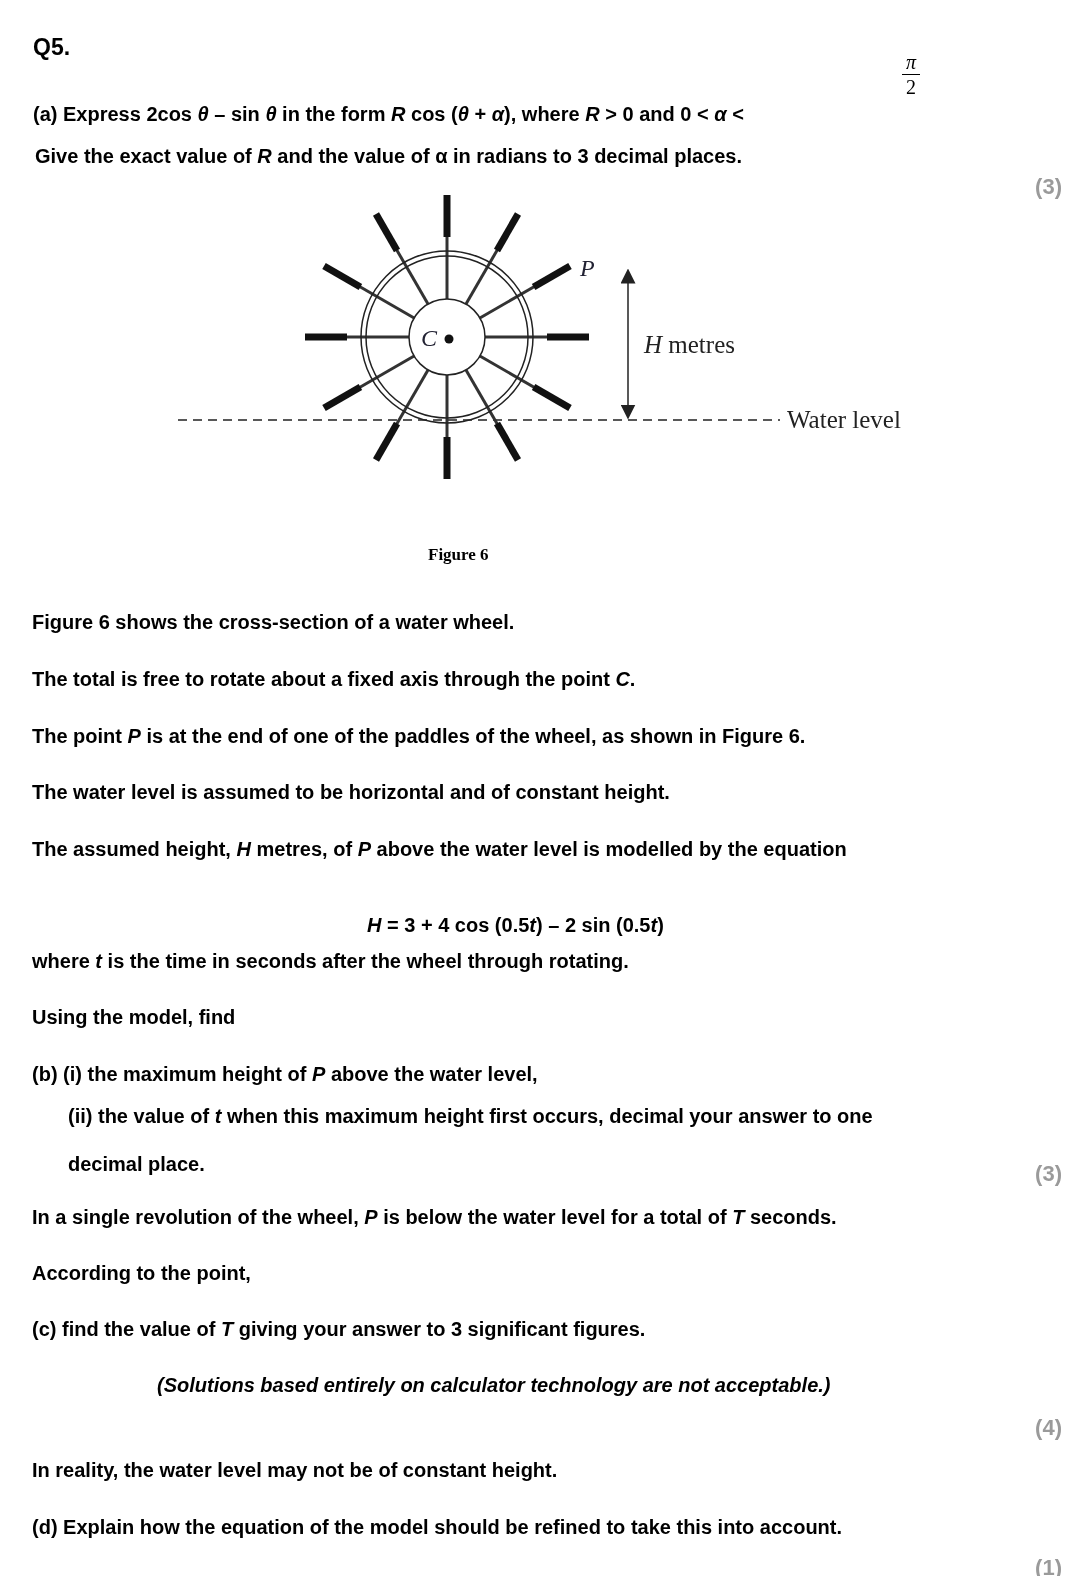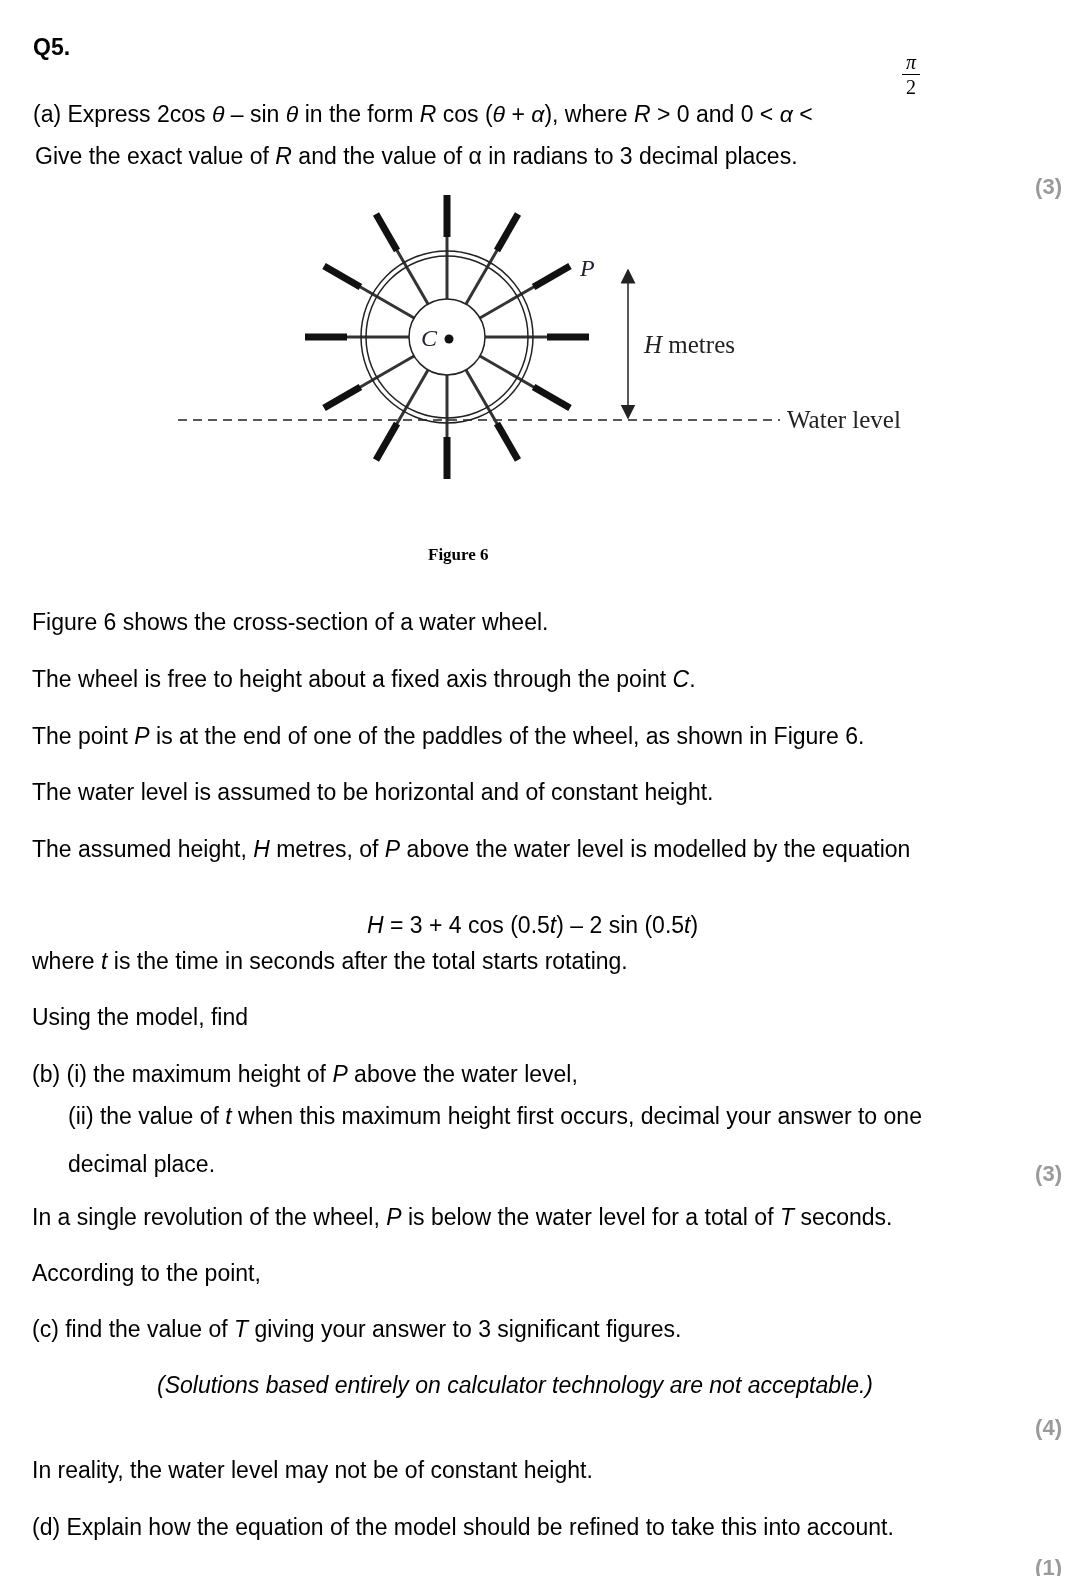--- a/index.html
+++ b/index.html
@@ -1,21 +1,21 @@
 <!DOCTYPE html>
 <html><head>
 <meta charset="utf-8">
 <style>
   html, body { margin: 0; padding: 0; background: #ffffff; }
   body {
     width: 1082px; height: 1576px; position: relative; overflow: hidden;
     font-family: "Liberation Sans", sans-serif; color: #000;
   }
   .abs { position: absolute; white-space: nowrap; margin-top: 19px; }
-  .txt { font-size: 23px; line-height: 27px; }
+  .txt { font-size: 20px; line-height: 27px; font-weight: bold; }
   .q-title { font-weight: bold; font-size: 23px; left: 33px; top: 15px; }
   .marks { font-weight: bold; font-size: 22px; color: #9a9a9a; right: 20px; }
   i { font-style: italic; }
   .frac { position: absolute; left: 902px; top: 52px; width: 18px; text-align: center;
           font-family: "Liberation Serif", serif; font-size: 20px; line-height: 20px; }
   .frac .num { display: block; font-style: italic; }
   .frac .bar { display: block; height: 1px; background: #000; margin: 2px 0 2px 0; }
   .frac .den { display: block; }
   svg text { font-family: "Liberation Serif", serif; }
   .fig-caption { font-family: "Liberation Serif", serif; font-weight: bold; font-size: 17px; left: 428px; top: 526px; }
@@ -83,34 +83,34 @@
   <text x="580" y="276" font-size="24" font-style="italic" fill="#223">P</text>
 
   <line x1="628" y1="276" x2="628" y2="412" stroke="#222" stroke-width="1.5" marker-start="url(#arrowhead)" marker-end="url(#arrowhead)"></line>
   <text x="644" y="353" font-size="25" fill="#222"><tspan font-style="italic">H</tspan><tspan> metres</tspan></text>
   <text x="787" y="428" font-size="25" fill="#222">Water level</text>
 </svg>
 <div class="abs fig-caption">Figure 6</div>
 
 <div class="abs txt" style="left:32px; top:590px;">Figure 6 shows the cross-section of a water wheel.</div>
 <div class="abs txt" style="left:32px; top:647px;">
-  <span>The wheel is free to height about a fixed axis through the point </span><i>C</i><span>.</span>
+  <span>The total is free to rotate about a fixed axis through the point </span><i>C</i><span>.</span>
 </div>
 <div class="abs txt" style="left:32px; top:704px;">
   <span>The point </span><i>P</i><span> is at the end of one of the paddles of the wheel, as shown in Figure 6.</span>
 </div>
 <div class="abs txt" style="left:32px; top:760px;">The water level is assumed to be horizontal and of constant height.</div>
 <div class="abs txt" style="left:32px; top:817px;">
   <span>The assumed height, </span><i>H</i><span> metres, of </span><i>P</i><span> above the water level is modelled by the equation</span>
 </div>
 <div class="abs txt" style="left:367px; top:893px;">
   <i>H</i><span> = 3 + 4 cos (0.5</span><i>t</i><span>) – 2 sin (0.5</span><i>t</i><span>)</span>
 </div>
 <div class="abs txt" style="left:32px; top:929px;">
-  <span>where </span><i>t</i><span> is the time in seconds after the total starts rotating.</span>
+  <span>where </span><i>t</i><span> is the time in seconds after the wheel through rotating.</span>
 </div>
 <div class="abs txt" style="left:32px; top:985px;">Using the model, find</div>
 
 <div class="abs txt" style="left:32px; top:1042px;">
   <span>(b)  (i)  the maximum height of </span><i>P</i><span> above the water level,</span>
 </div>
 <div class="abs txt" style="left:68px; top:1084px;">
   <span>(ii)  the value of </span><i>t</i><span> when this maximum height first occurs, decimal your answer to one</span>
 </div>
 <div class="abs txt" style="left:68px; top:1132px;">decimal place.</div>

